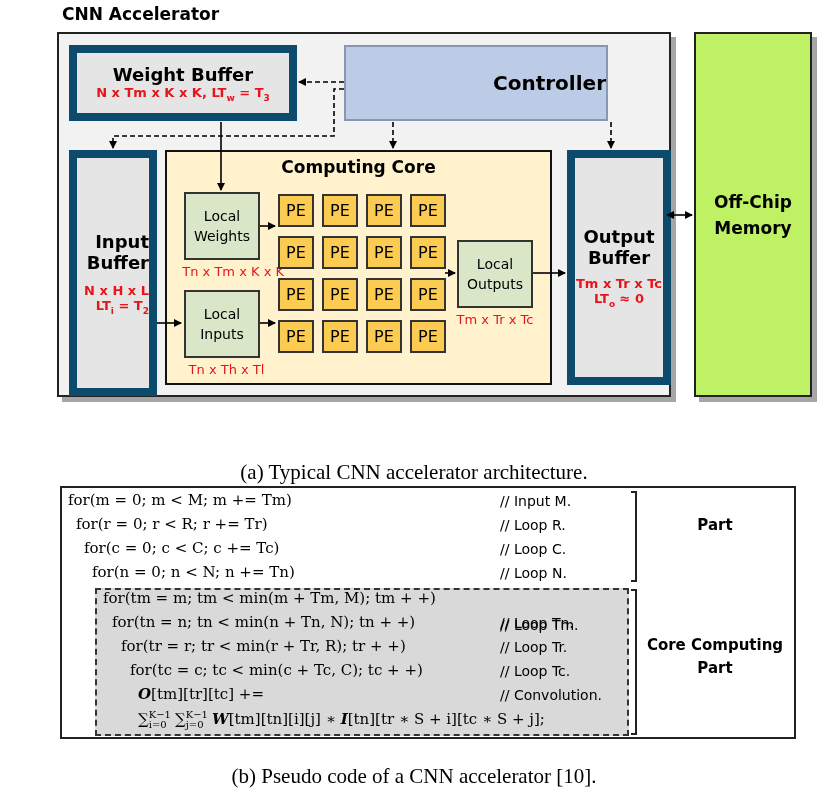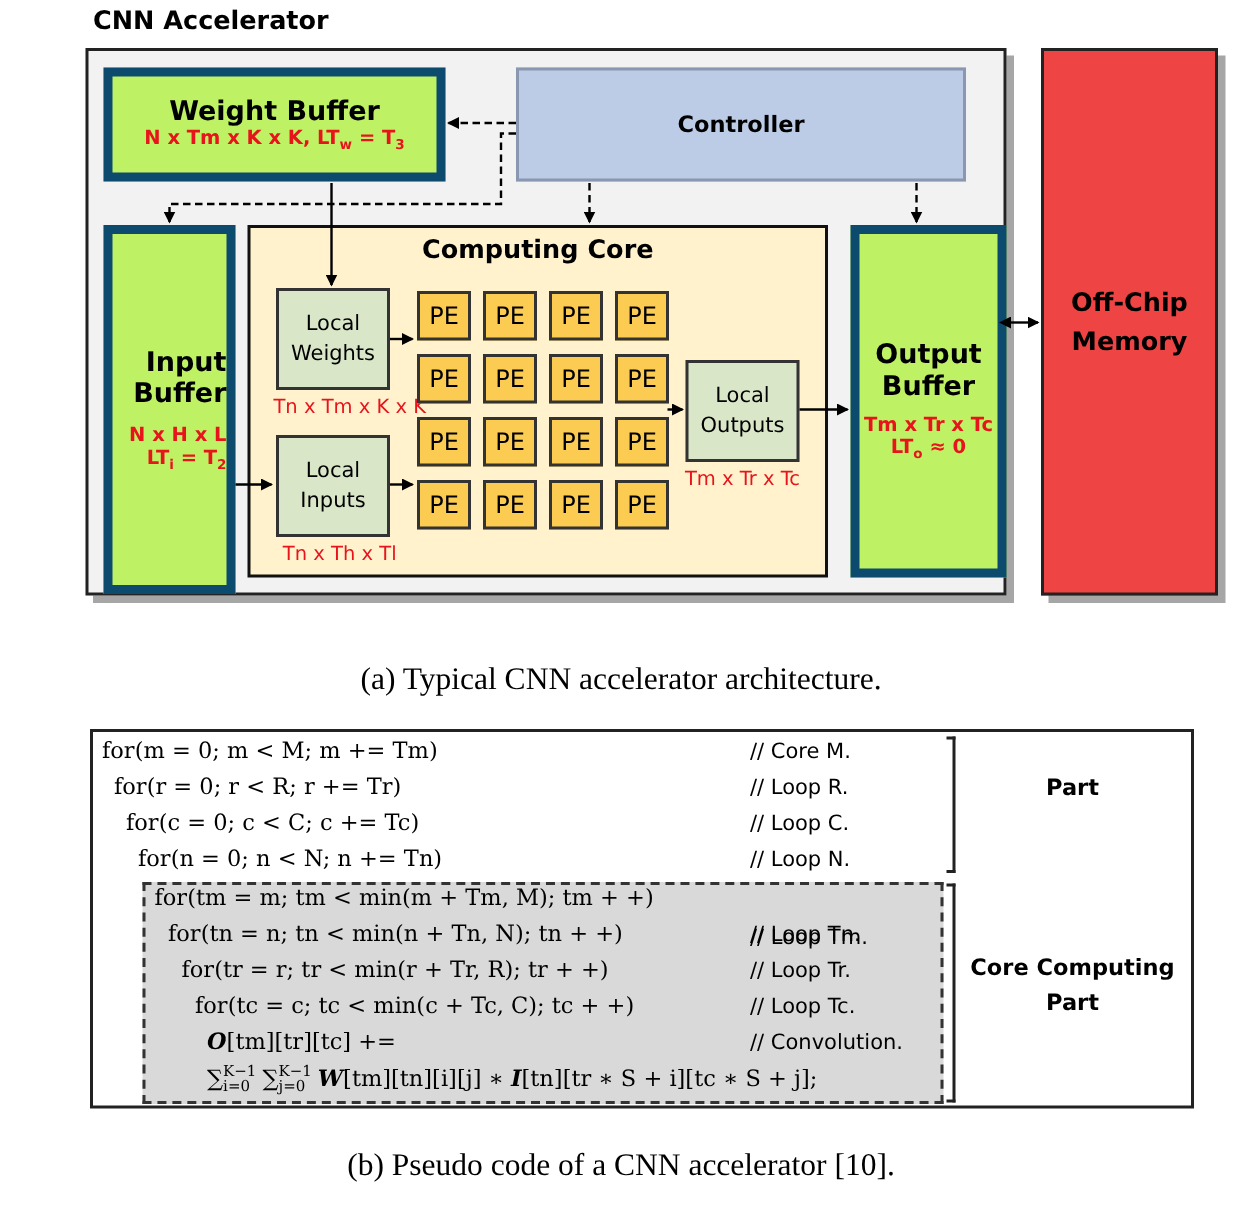--- a/index.html
+++ b/index.html
@@ -2,29 +2,29 @@
 <html><head>
 <meta charset="utf-8">
 <style>
   html, body { margin: 0; padding: 0; background: #ffffff; }
   body { width: 828px; height: 803px; position: relative; overflow: hidden;
          font-family: "DejaVu Sans", "Liberation Sans", sans-serif; color: #000; }
   .abs { position: absolute; box-sizing: border-box; }
   .title-top { left: 62px; top: 4px; font-weight: bold; font-size: 17px; }
   .acc-box { left: 57px; top: 32px; width: 614px; height: 365px; background: #f2f2f2;
              border: 2px solid #222; box-shadow: 5px 5px 0 #a6a6a6; }
-  .mem-box { left: 694px; top: 32px; width: 118px; height: 365px; background: #ef4444;
+  .mem-box { left: 694px; top: 32px; width: 118px; height: 365px; background: #bef264;
              border: 2px solid #222; box-shadow: 5px 5px 0 #a6a6a6;
              display: flex; flex-direction: column; align-items: center; justify-content: center; text-align: center;
              font-weight: bold; font-size: 17px; line-height: 26px; }
-  .green { background: #bef264; border: 6px solid #0c4a6e; }
+  .green { background: #e5e5e5; border: 8px solid #0c4a6e; }
   .weight-buf { left: 69px; top: 45px; width: 228px; height: 76px;
                 display:flex; flex-direction:column; align-items:center; justify-content:center; }
-  .controller { left: 344px; top: 45px; width: 300px; height: 76px; background: #bccbe6; border: 2px solid #8a97b0;
-                display:flex; align-items:center; justify-content:center; font-weight: bold; font-size: 15px; }
+  .controller { left: 344px; top: 45px; width: 264px; height: 76px; background: #bccbe6; border: 2px solid #8a97b0;
+                display:flex; align-items:center; justify-content:flex-end; font-weight: bold; font-size: 20px; }
   .big-label { font-weight: bold; font-size: 18px; }
   .red { color: #e8141c; font-weight: bold; font-size: 13px; }
   .red-thin { color: #e8141c; font-size: 13px; }
   .input-buf { left: 69px; top: 150px; width: 88px; height: 246px;
                display:flex; flex-direction:column; align-items:flex-end; justify-content:center; text-align:center; }
   .output-buf { left: 567px; top: 150px; width: 104px; height: 235px;
                display:flex; flex-direction:column; align-items:center; justify-content:center; text-align:center; }
   .core { left: 165px; top: 150px; width: 387px; height: 235px; background: #fff2cc; border: 2px solid #111; }
   .core-title { left: 0; width: 100%; top: 5px; text-align: center; font-weight: bold; font-size: 17px; padding-left: 0; }
   .local { background: #d9e6c7; border: 2px solid #333; display:flex; flex-direction:column; align-items:center; justify-content:center; font-size: 14px; line-height: 20px; text-align:center; }
@@ -141,28 +141,28 @@
 
   <path d="M260,323 L275,323" stroke="#000" stroke-width="1.6" fill="none" marker-end="url(#ah)"></path>
 
   <path d="M445,273 L455,273" stroke="#000" stroke-width="1.6" fill="none" marker-end="url(#ah)"></path>
 
   <path d="M533,273 L565,273" stroke="#000" stroke-width="1.6" fill="none" marker-end="url(#ah)"></path>
 
   <path d="M673,215 L692,215" stroke="#000" stroke-width="1.6" fill="none" marker-start="url(#ahs)" marker-end="url(#ah)"></path>
 </svg>
 
-<div class="abs caption" style="top:440px;">(a) Typical CNN accelerator architecture.</div>
+<div class="abs caption" style="top:460px;">(a) Typical CNN accelerator architecture.</div>
 
 <div class="abs code-box"></div>
 <div class="abs core-region"></div>
 
 <div id="mem-lines">
     <div class="abs code" style="left: 68px; top: 491px;">for(m = 0; m &lt; M; m += Tm)</div>
-    <div class="abs cmt" style="left: 500px; top: 493px;">// Core M.</div>
+    <div class="abs cmt" style="left: 500px; top: 493px;">// Input M.</div>
     <div class="abs code" style="left: 76px; top: 515px;">for(r = 0; r &lt; R; r += Tr)</div>
     <div class="abs cmt" style="left: 500px; top: 517px;">// Loop R.</div>
     <div class="abs code" style="left: 84px; top: 539px;">for(c = 0; c &lt; C; c += Tc)</div>
     <div class="abs cmt" style="left: 500px; top: 541px;">// Loop C.</div>
     <div class="abs code" style="left: 92px; top: 563px;">for(n = 0; n &lt; N; n += Tn)</div>
     <div class="abs cmt" style="left: 500px; top: 565px;">// Loop N.</div>
   </div>
 <div id="core-lines">
     <div class="abs code" style="left: 103px; top: 589px;">for(tm = m; tm &lt; min(m + Tm, M); tm + +)</div>
     <div class="abs cmt" style="left: 500px; top: 617px;">// Loop Tm.</div>

